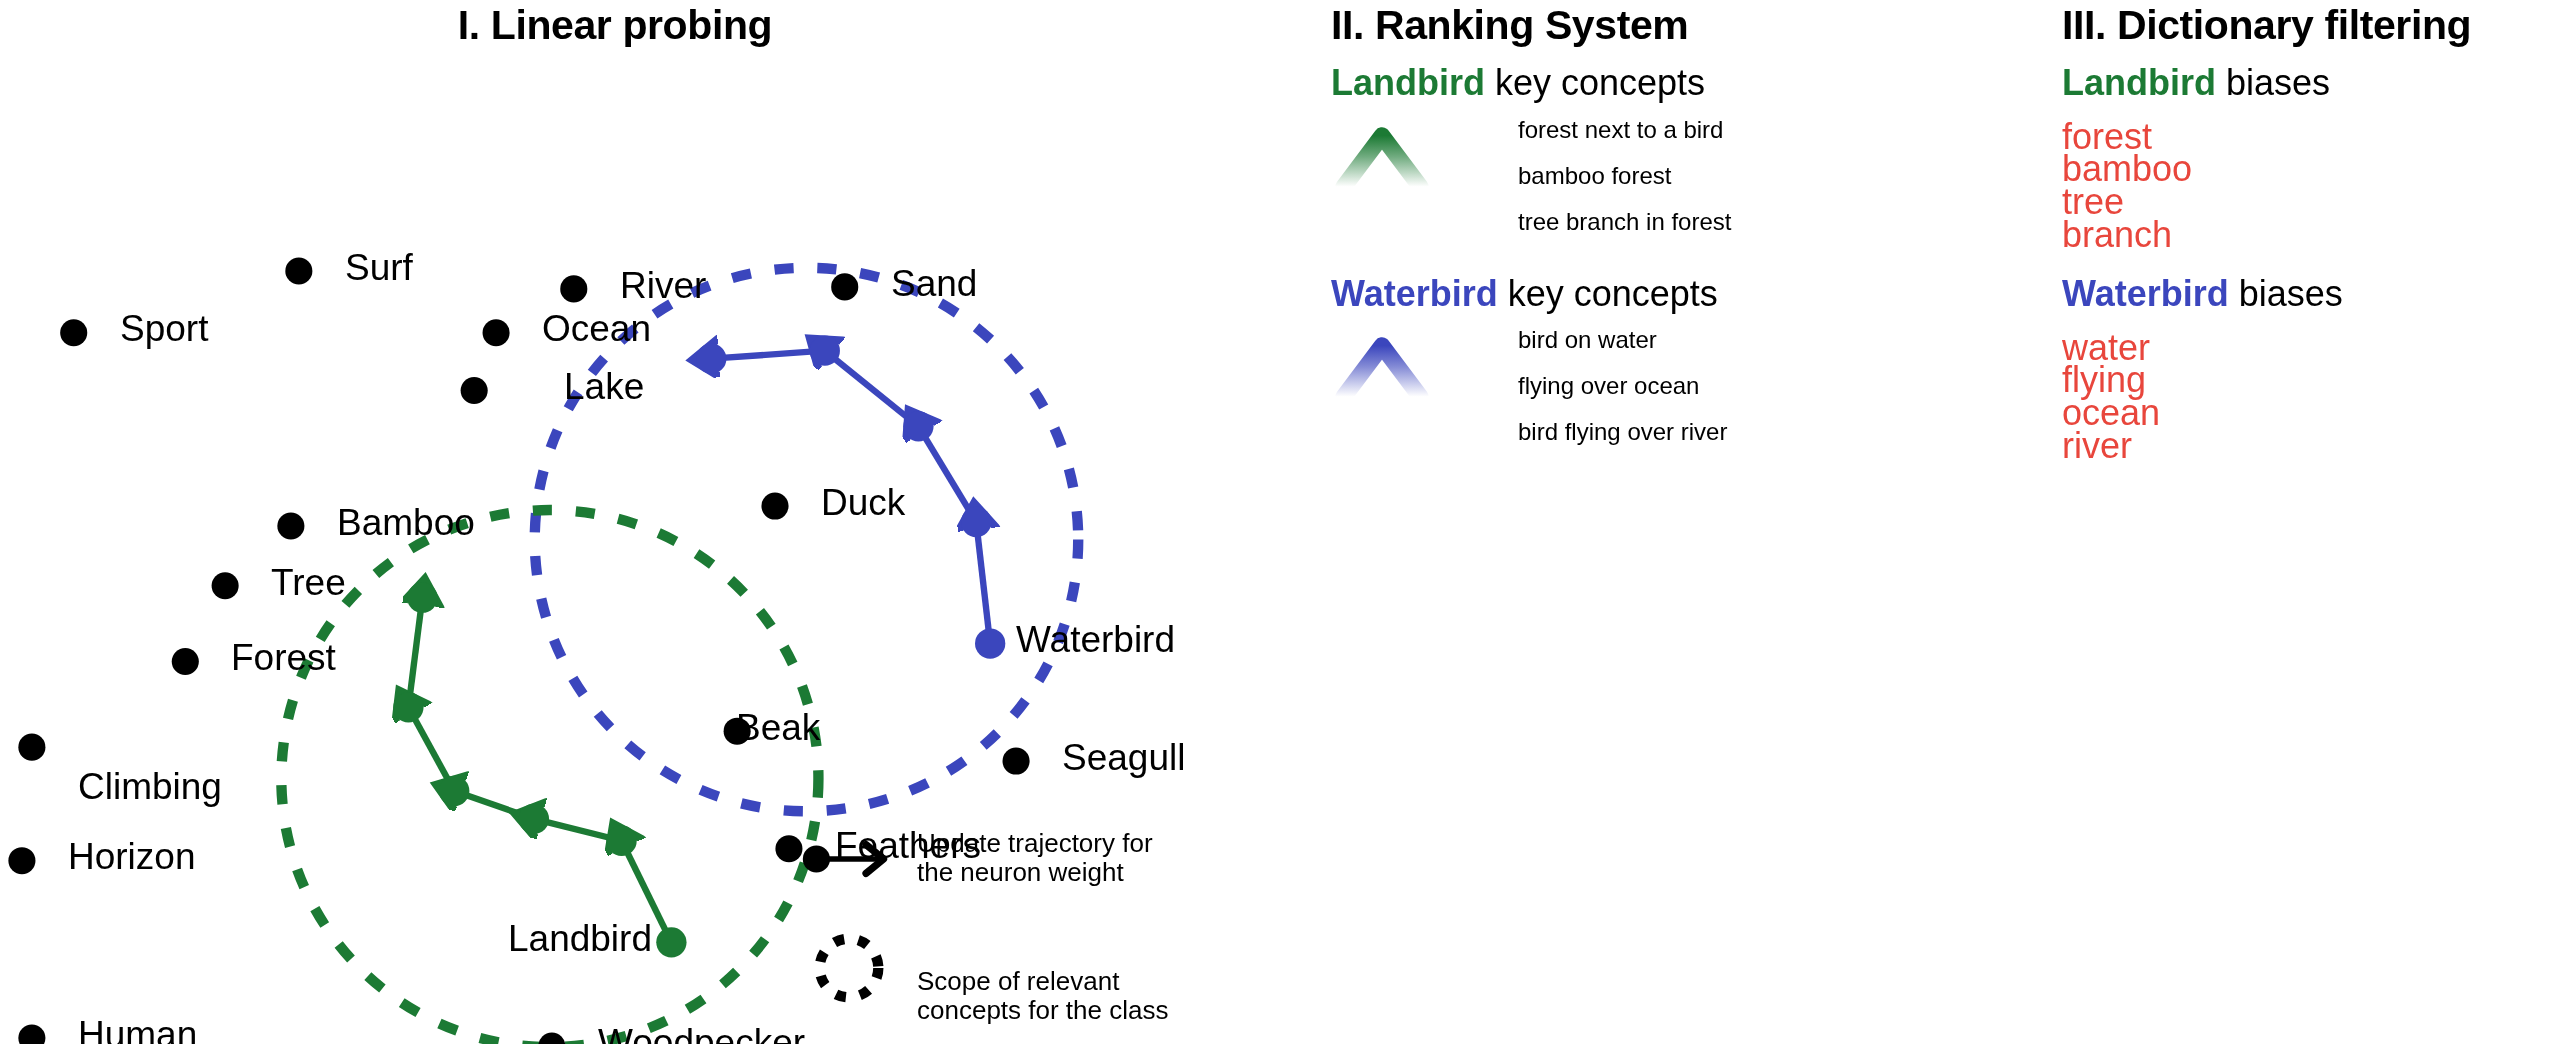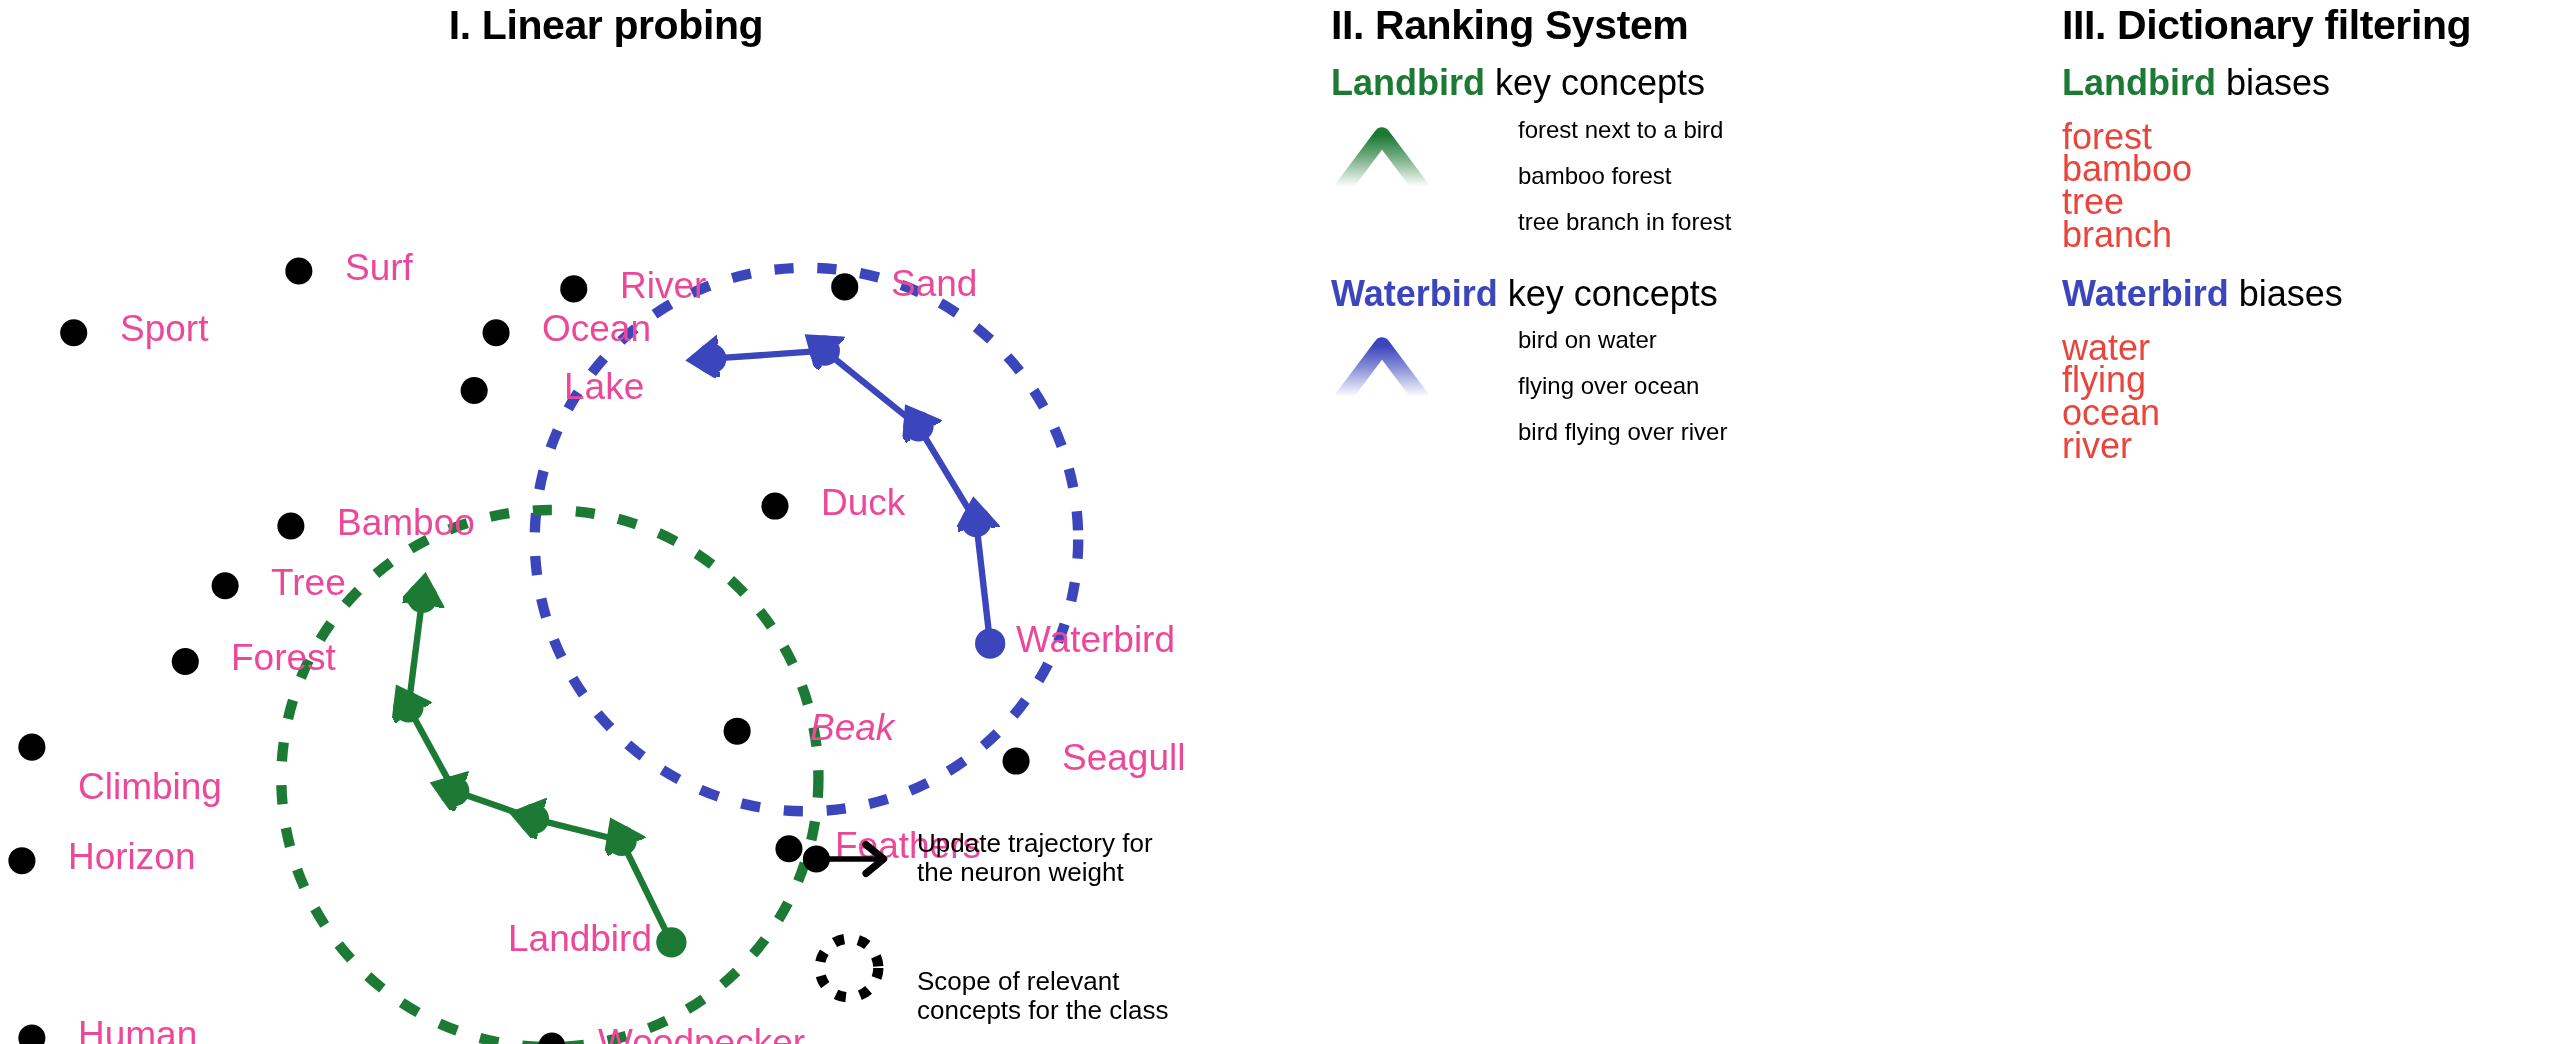--- a/index.html
+++ b/index.html
@@ -21,36 +21,36 @@
   #panel-dictionary { left: 2024px; width: 552px; }
 
   .panel-title {
     position: absolute;
     top: 1.6px;
     font-size: 41px;
     font-weight: bold;
     letter-spacing: -0.4px;
     white-space: nowrap;
   }
-  #title-linear { left: 4px; width: 1156px; text-align: center; padding-left: 24px; }
+  #title-linear { left: 13px; width: 1156px; text-align: center; padding-left: 24px; }
   #title-ranking { left: 40px; }
   #title-dictionary { left: 38px; }
 
   
   #scatter-svg {
     position: absolute;
     left: 0; top: 0;
     width: 1291px; height: 1044px;
   }
   .scatter-label {
     position: absolute;
     font-size: 37px;
     white-space: nowrap;
     line-height: 1;
-    color: #ec4899;
+    color: #000000;
   }
   .legend-text {
     position: absolute;
     font-size: 26px;
     line-height: 1.12;
     white-space: nowrap;
   }
 
   
   .section-heading {
@@ -147,21 +147,21 @@
       <div class="scatter-label" style="left: 891px; top: 265px;">Sand</div>
       <div class="scatter-label" style="left: 520px; top: 368px; margin-left: 44px;">Lake</div>
       <div class="scatter-label" style="left: 337px; top: 504px;">Bamboo</div>
       <div class="scatter-label" style="left: 271px; top: 564px;">Tree</div>
       <div class="scatter-label" style="left: 231px; top: 639px;">Forest</div>
       <div class="scatter-label" style="left: 78px; top: 768px;">Climbing</div>
       <div class="scatter-label" style="left: 68px; top: 838px;">Horizon</div>
       <div class="scatter-label" style="left: 78px; top: 1016px;">Human</div>
       <div class="scatter-label" style="left: 821px; top: 484px;">Duck</div>
       <div class="scatter-label" style="left: 1016px; top: 621px;">Waterbird</div>
-      <div class="scatter-label" style="left: 810px; top: 709px; font-style: italic;">Beak</div>
+      <div class="scatter-label" style="left: 736px; top: 709px;">Beak</div>
       <div class="scatter-label" style="left: 1062px; top: 739px;">Seagull</div>
       <div class="scatter-label" style="left: 835px; top: 827px;">Feathers</div>
       <div class="scatter-label" style="left: auto; top: 920px; right: 639px;">Landbird</div>
       <div class="scatter-label" style="left: 598px; top: 1024px;">Woodpecker</div>
     </div>
 
   <svg class="arrow-svg" style="left:802px; top:835px; width:96px; height:48px;" viewBox="0 0 120 60">
     <circle cx="18" cy="30" r="17" fill="#000"></circle>
     <line x1="18" y1="30" x2="100" y2="30" stroke="#000" stroke-width="7"></line>
     <path d="M80,12 L102,30 L80,48" fill="none" stroke="#000" stroke-width="9" stroke-linecap="round" stroke-linejoin="round"></path>

